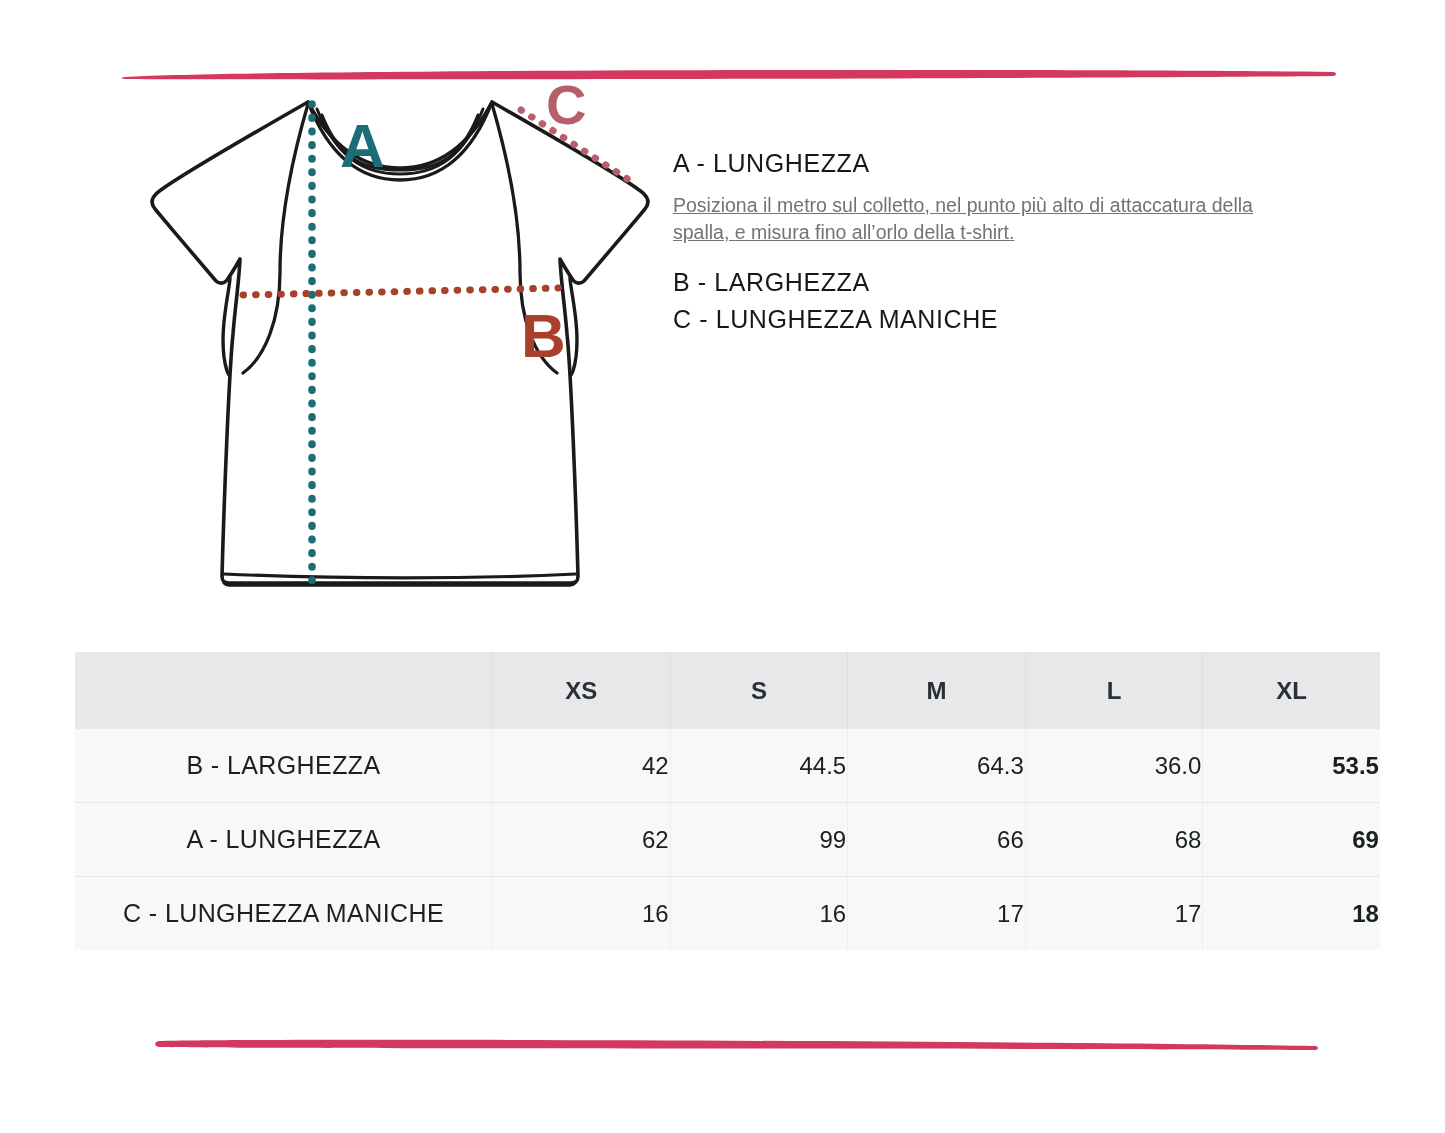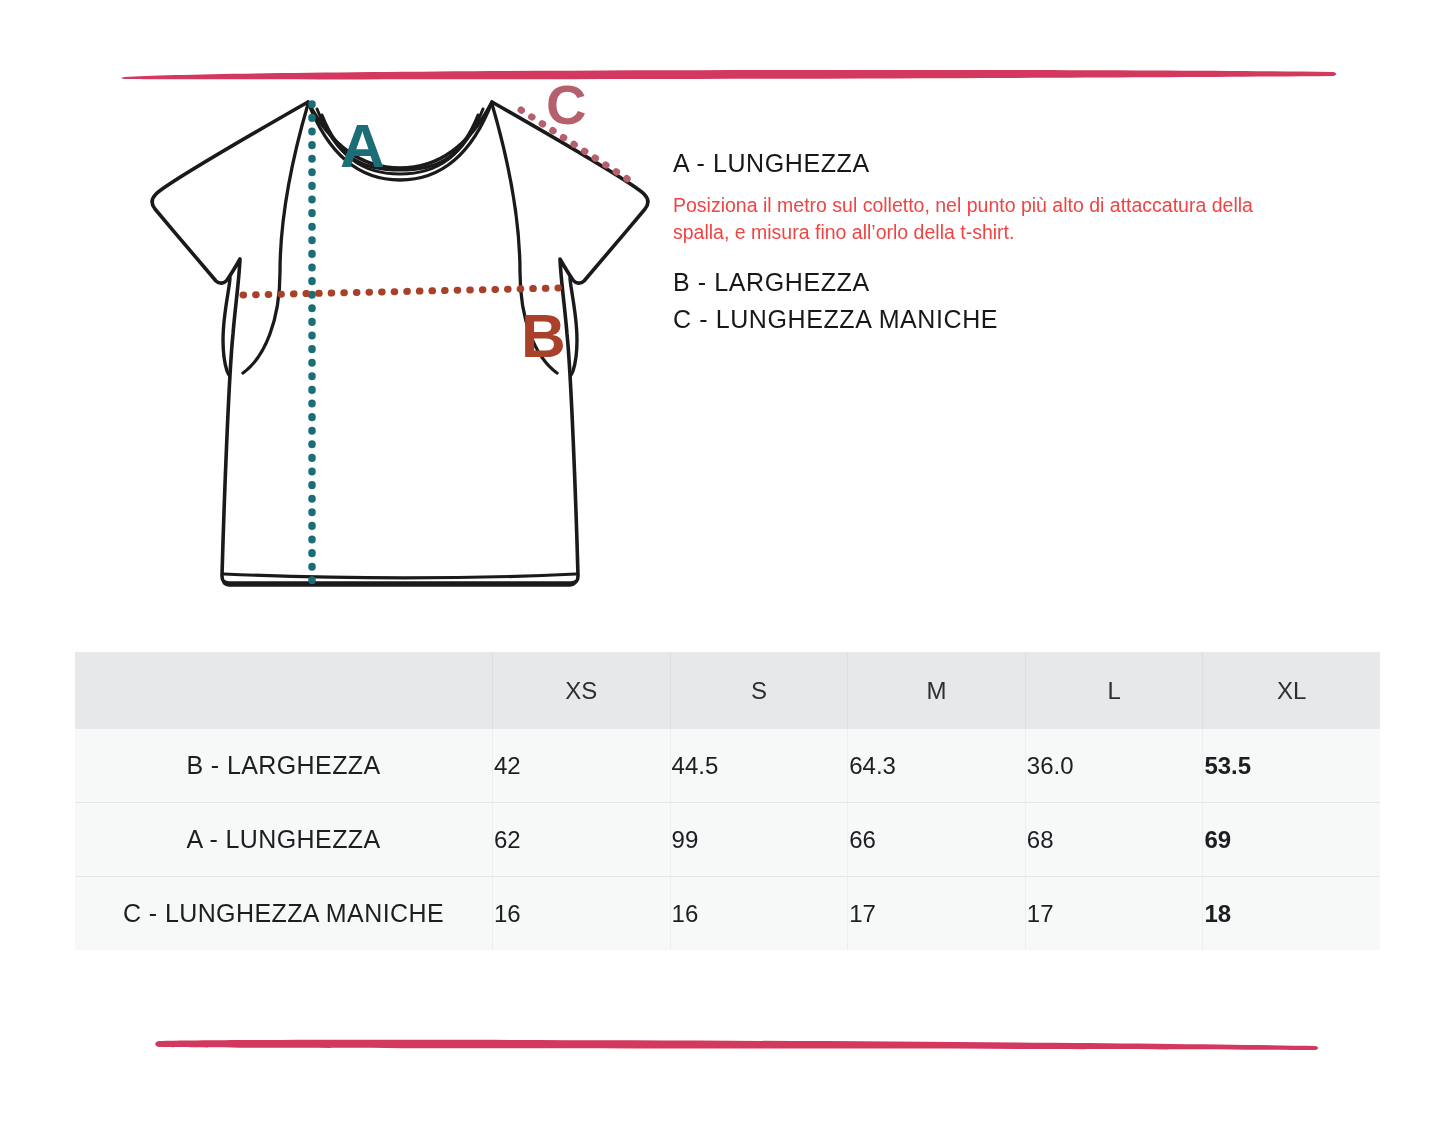--- a/index.html
+++ b/index.html
@@ -49,23 +49,24 @@
     font-size: 25px;
     letter-spacing: 0.6px;
     color: #18181a;
     font-weight: 400;
     margin: 0 0 9px 0;
     line-height: 1.1;
   }
   .instr-body {
     font-size: 19.5px;
     line-height: 1.42;
-    color: #ef4444;
+    color: #737373;
     margin: 14px 0 22px 0;
     max-width: 590px;
+    text-decoration: underline;
   }
 
   
   #size-table {
     position: absolute;
     left: 75px;
     top: 652px;
     width: 1288px;
   }
   table {
@@ -83,37 +84,37 @@
     vertical-align: middle;
   }
   thead th:last-child { border-right: none; }
   thead th.corner { background: #e6e8ea; }
 
   tbody td {
     background: #f7f8f8;
     height: 71px;
     font-size: 24px;
     color: #1c1f22;
-    text-align: left;
+    text-align: right;
     border-right: 1px solid #eceef0;
     border-top: 1px solid #e4e7ea;
     vertical-align: middle;
     font-weight: 400;
   }
   tbody tr:first-child td { border-top: none; }
   tbody td:last-child { border-right: none; font-weight: bold; }
   tbody td.rowlabel {
     text-align: center;
     font-size: 25px;
     letter-spacing: 0.4px;
     color: #1c1f22;
     border-right: 1px solid #eceef0;
   }
   .col-label { width: 415px; }
-  .col-size  { width: 174.6px; }
+  .col-size  { width: 174.6px; font-weight: bold; }
 </style>
 </head>
 <body>
 
 <div class="rule" id="rule-top">
   <svg viewBox="0 0 1222 14" preserveAspectRatio="none">
     <path d="M7,11 C120,4 900,2 1215,6 C1219,6.6 1219,9.4 1215,10 C900,13 120,14 7,13 C2,12.6 2,11.4 7,11 Z" fill="#d3395f"></path>
   </svg>
 </div>
 

